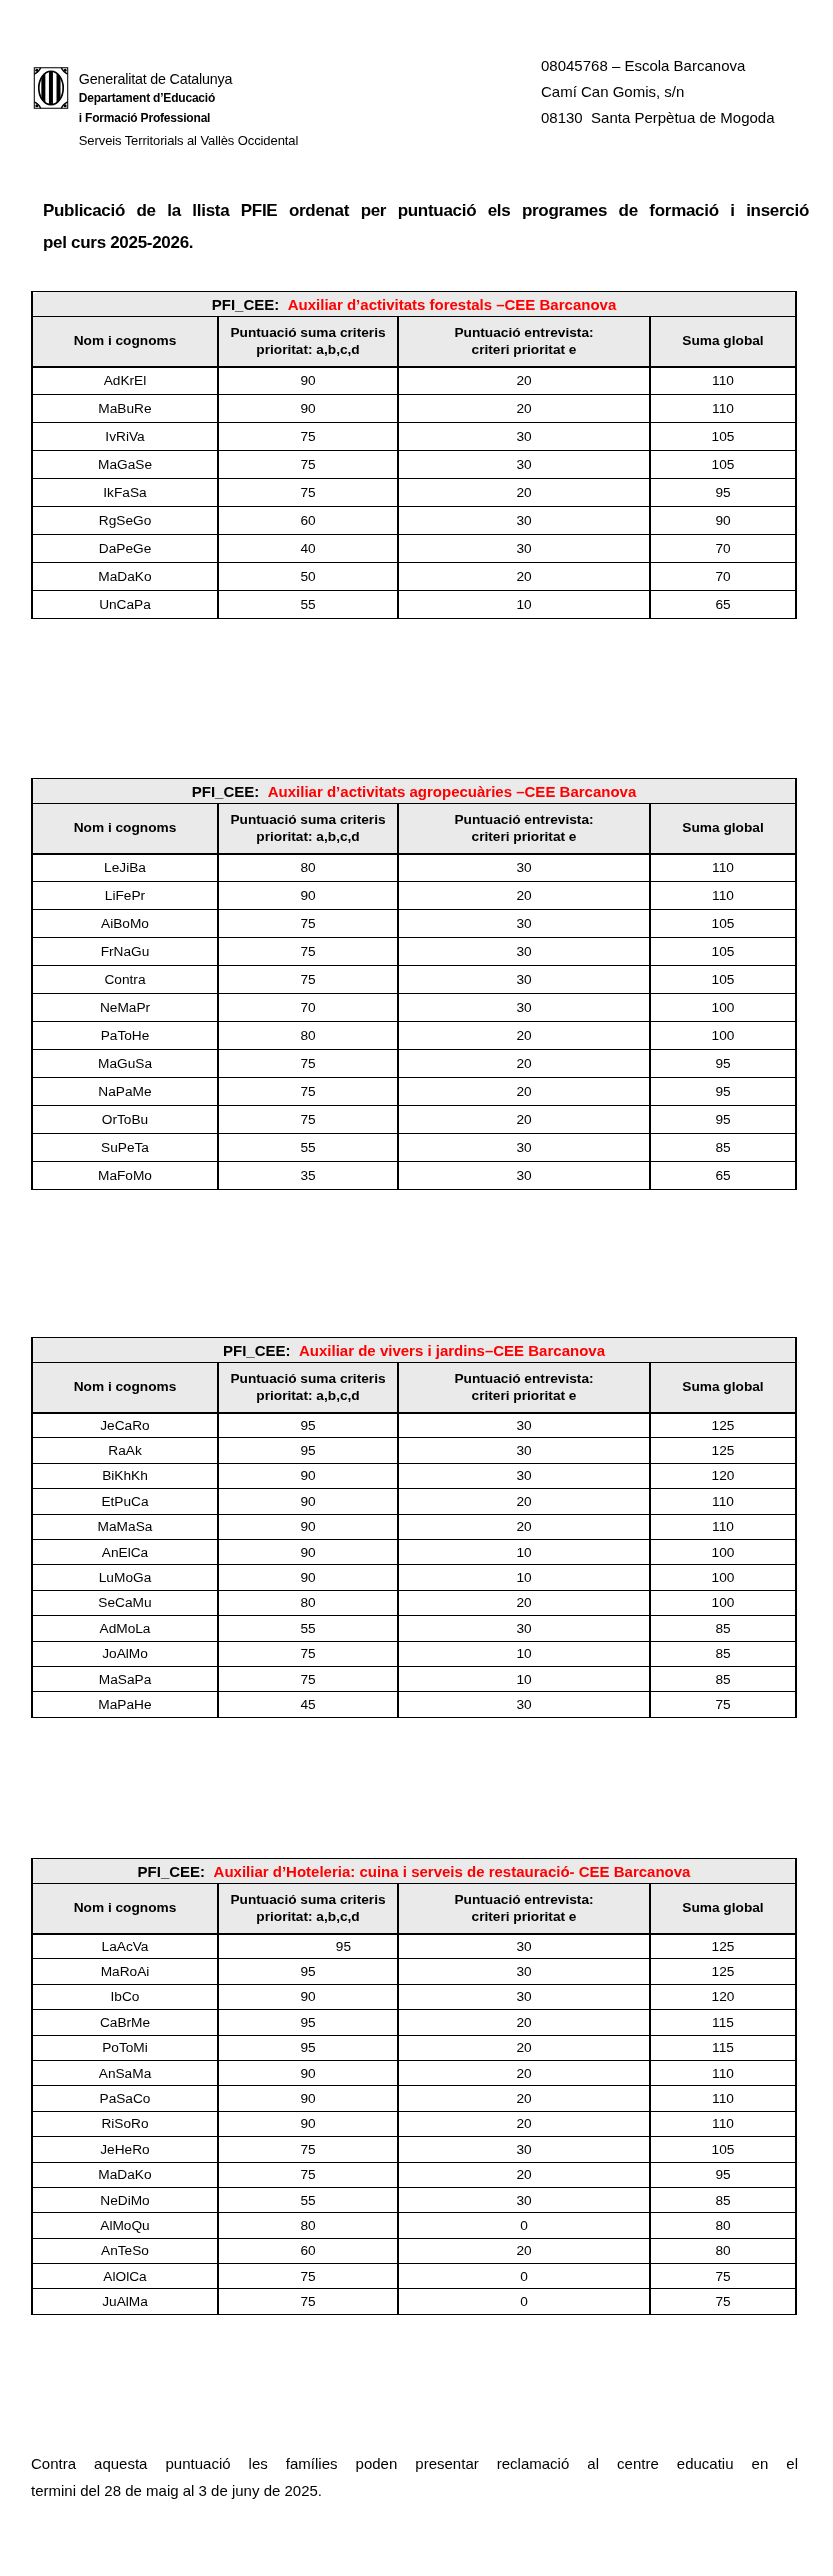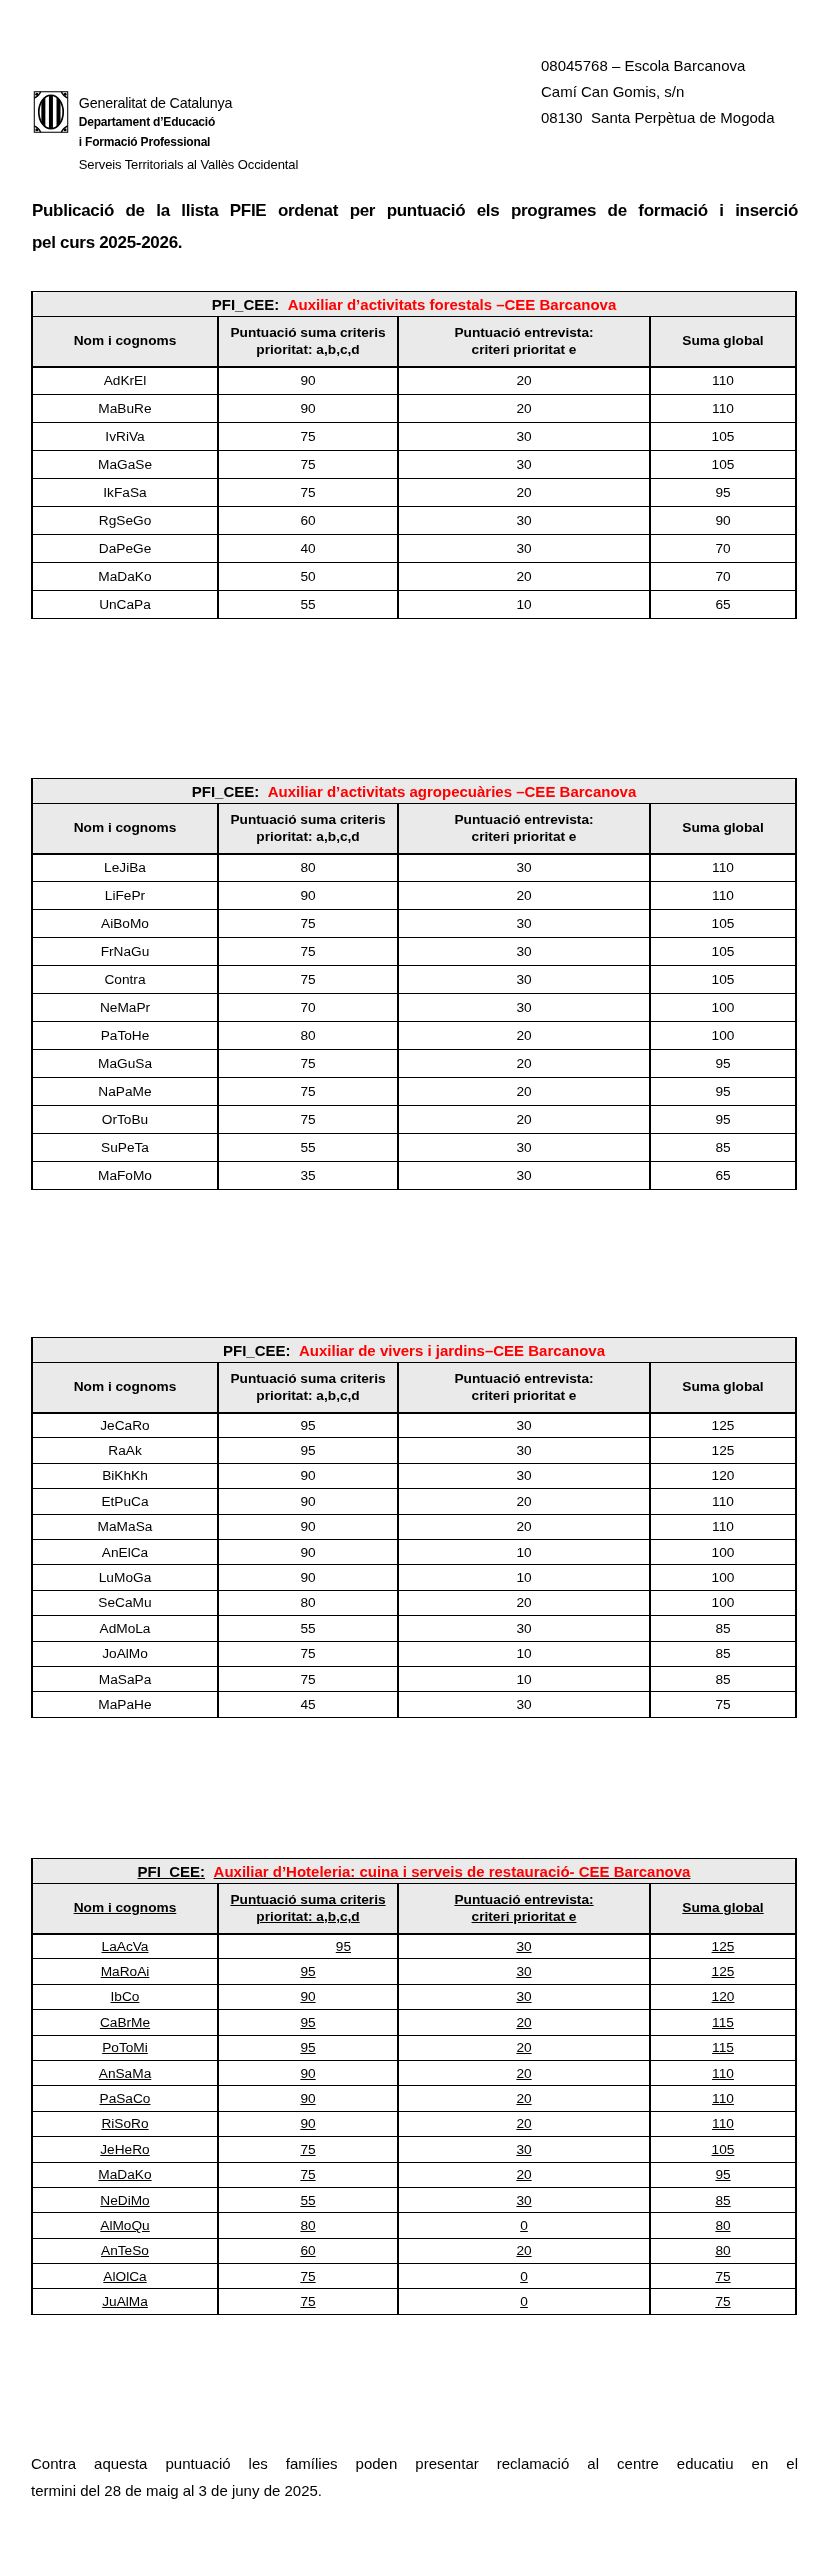--- a/index.html
+++ b/index.html
@@ -5,32 +5,32 @@
   :root { --red:#ff0000; --gray:#eaeaea; --ink:#000; }
   * { box-sizing:border-box; }
   html,body { margin:0; padding:0; background:#fff; }
   .page {
     position:relative; width:834px; height:2576px; background:#fff;
     font-family:"Liberation Sans", sans-serif; color:var(--ink);
     overflow:hidden;
   }
 
   
-  .logo-group { position:absolute; left:33px; top:66px; display:flex; align-items:flex-start;margin-top:24px; }
+  .logo-group { position:absolute; left:33px; top:66px; display:flex; align-items:flex-start; }
   .logo-mark { width:36px; height:44px; flex:0 0 auto; }
   .logo-text { margin-left:9.8px; padding-top:4.6px; }
   .org-line1 { font-size:14.3px; line-height:17px; letter-spacing:-0.2px; }
   .org-line2, .org-line3 { font-size:12px; line-height:20px; font-weight:bold; letter-spacing:-0.2px; }
   .org-line4 { font-size:13px; line-height:15.6px; margin-top:5.9px; letter-spacing:-0.1px; }
 
   .address-block { position:absolute; left:541px; top:53px; font-size:15px; line-height:26px; }
   .address-line { white-space:pre; }
 
   
-  .doc-title { position:absolute; left:32px; top:195px; width:766px; font-weight:bold; font-size:17px; line-height:32px; letter-spacing:-0.3px; }
+  .doc-title { position:absolute; left:43px; top:195px; width:766px; font-weight:bold; font-size:17px; line-height:32px; letter-spacing:-0.3px; }
   .doc-title .jline { text-align:justify; text-align-last:justify; }
 
   
   .table-wrap { position:absolute; left:31px; width:764px; }
   table.pfi { border-collapse:collapse; table-layout:fixed; width:764px; }
   table.pfi td { border:2px solid #000; border-top-width:1.3px; border-bottom-width:1.3px; overflow:hidden; }
   td.title-cell {
     background:var(--gray); text-align:center; vertical-align:middle;
     height:25px; border-bottom-width:3.3px; font-size:15px; font-weight:bold;border-radius:6px;
   }
@@ -397,21 +397,21 @@
             <tr>
               <td>MaPaHe</td>
               <td>45</td>
               <td>30</td>
               <td>75</td>
             </tr>
           </tbody>
     </table>
   </div>
 
-  <div class="table-wrap rows-sm" style="top: 1858px; text-decoration: underline;">
+  <div class="table-wrap rows-sm" style="top: 1858px;">
     <table class="pfi">
       <colgroup>
             <col style="width:186px">
             <col style="width:180px">
             <col style="width:252px">
             <col style="width:146px">
           </colgroup>
       <thead>
         <tr>
           <td class="title-cell" colspan="4">

